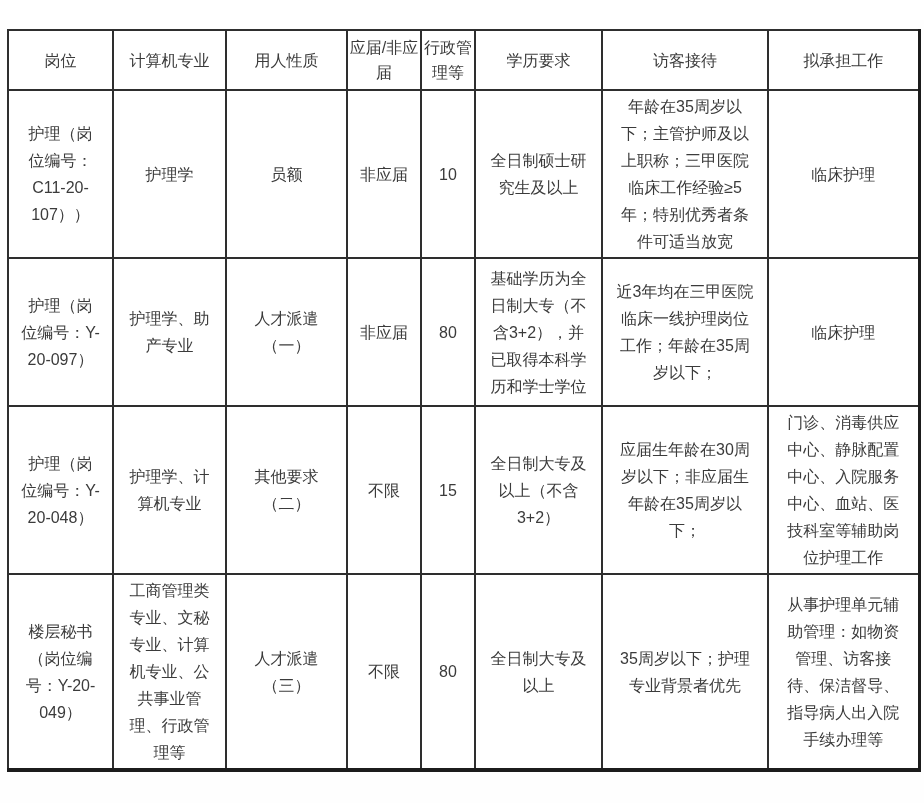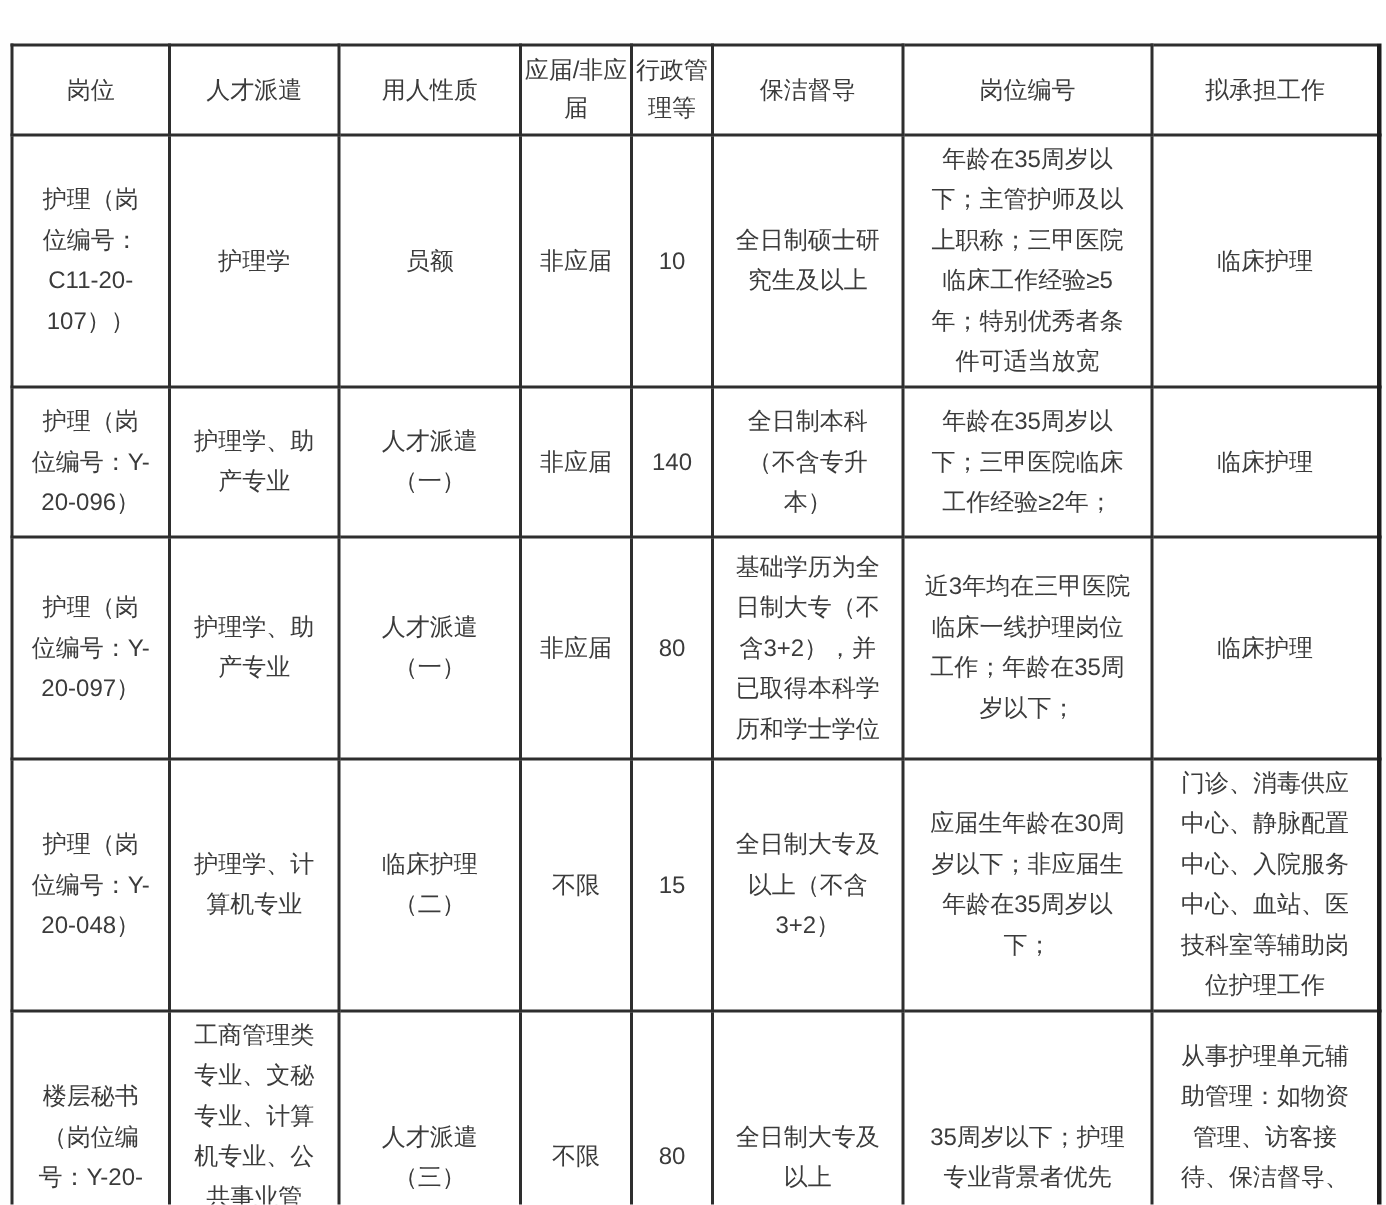--- a/index.html
+++ b/index.html
@@ -77,64 +77,54 @@
       <col class="c-nature">
       <col class="c-fresh">
       <col class="c-count">
       <col class="c-edu">
       <col class="c-other">
       <col class="c-work">
     </colgroup>
     <thead>
       <tr class="h-header">
         <th>岗位</th>
-        <th>人才派遣</th>
+        <th>计算机专业</th>
         <th>用人性质</th>
         <th>应届/非应届</th>
         <th>行政管理等</th>
-        <th>保洁督导</th>
-        <th>岗位编号</th>
+        <th>学历要求</th>
+        <th>访客接待</th>
         <th>拟承担工作</th>
       </tr>
     </thead>
     <tbody>
       <tr class="h-r1">
         <td>护理（岗位编号：C11-20-107））</td>
         <td>护理学</td>
         <td>员额</td>
         <td>非应届</td>
         <td>10</td>
         <td class="ta-left">全日制硕士研究生及以上</td>
         <td class="col-other">年龄在35周岁以下；主管护师及以上职称；三甲医院临床工作经验≥5年；特别优秀者条件可适当放宽</td>
-        <td class="col-work">临床护理</td>
-      </tr>
-      <tr class="h-r2">
-        <td>护理（岗位编号：Y-20-096）</td>
-        <td>护理学、助产专业</td>
-        <td>人才派遣（一）</td>
-        <td>非应届</td>
-        <td>140</td>
-        <td>全日制本科（不含专升本）</td>
-        <td class="col-other">年龄在35周岁以下；三甲医院临床工作经验≥2年；</td>
         <td class="col-work">临床护理</td>
       </tr>
       <tr class="h-r3">
         <td>护理（岗位编号：Y-20-097）</td>
         <td>护理学、助产专业</td>
         <td>人才派遣（一）</td>
         <td>非应届</td>
         <td>80</td>
         <td>基础学历为全日制大专（不含3+2），并已取得本科学历和学士学位</td>
         <td class="col-other">近3年均在三甲医院临床一线护理岗位工作；年龄在35周岁以下；</td>
         <td class="col-work">临床护理</td>
       </tr>
       <tr class="h-r4">
         <td>护理（岗位编号：Y-20-048）</td>
         <td>护理学、计算机专业</td>
-        <td>临床护理（二）</td>
+        <td>其他要求（二）</td>
         <td>不限</td>
         <td>15</td>
         <td>全日制大专及以上（不含3+2）</td>
         <td class="col-other">应届生年龄在30周岁以下；非应届生年龄在35周岁以下；</td>
         <td class="col-work">门诊、消毒供应中心、静脉配置中心、入院服务中心、血站、医技科室等辅助岗位护理工作</td>
       </tr>
       <tr class="h-r5">
         <td>楼层秘书（岗位编号：Y-20-049）</td>
         <td>工商管理类专业、文秘专业、计算机专业、公共事业管理、行政管理等</td>
         <td>人才派遣（三）</td>

